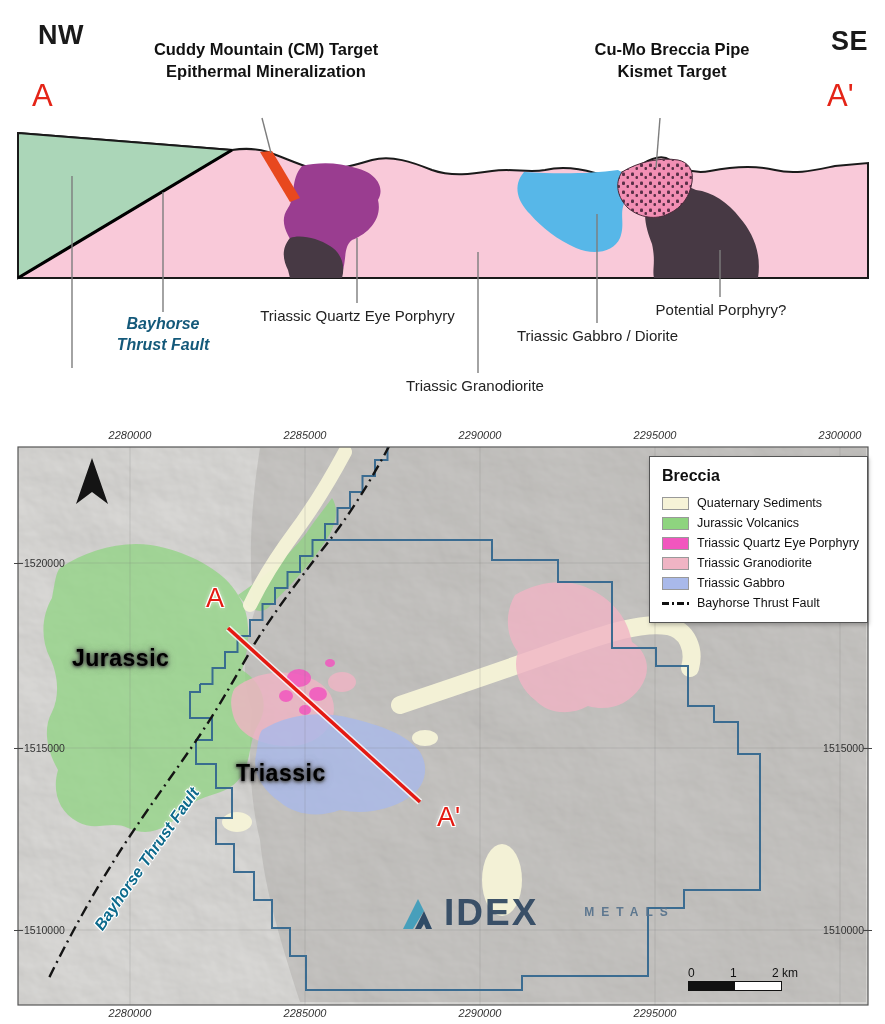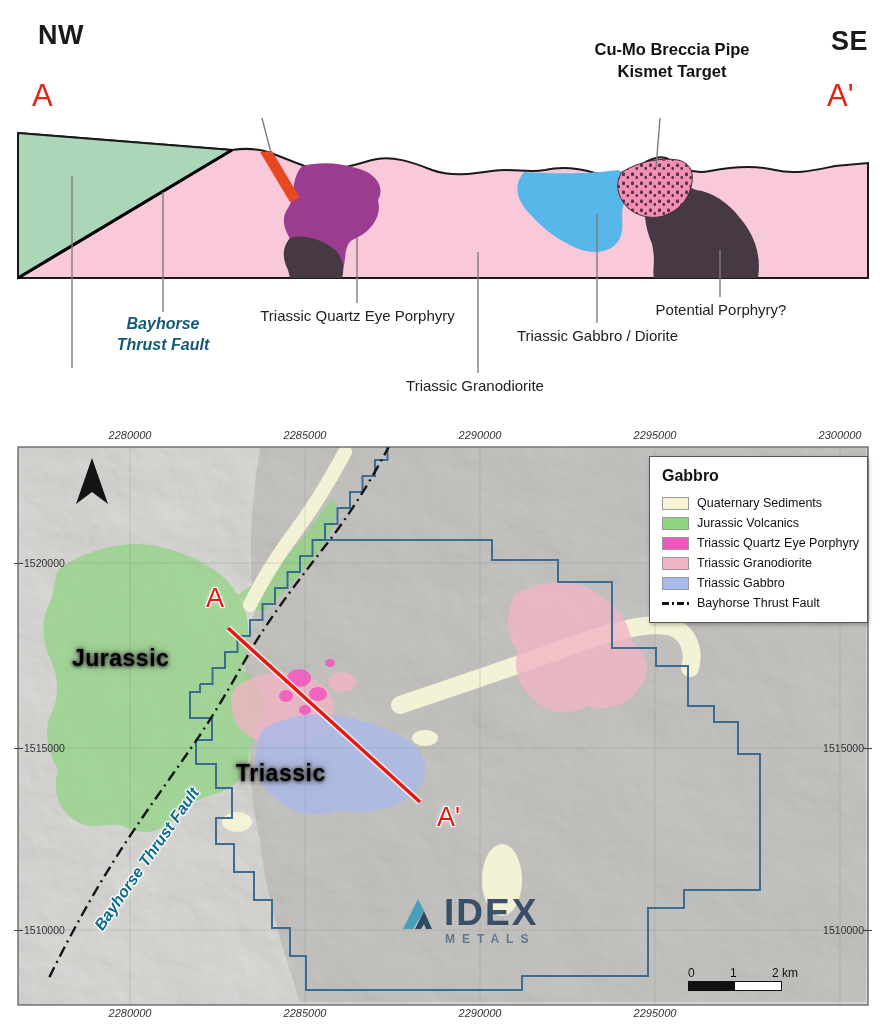--- a/index.html
+++ b/index.html
@@ -33,21 +33,21 @@
   .legend{background:#ffffff;border:1px solid #555;box-shadow:1px 2px 4px rgba(0,0,0,.25);
           padding:10px 12px 9px 12px;box-sizing:border-box;}
   .legend-title{font-size:16px;font-weight:600;margin-bottom:8px;color:#111;}
   .legend-row{display:flex;align-items:center;gap:8px;height:20px;}
   .swatch{width:27px;height:13px;border:1px solid #999;flex:0 0 auto;box-sizing:border-box;}
   .line-swatch{width:27px;height:3px;flex:0 0 auto;border:none;
     background:repeating-linear-gradient(to right,#111 0 7px,transparent 7px 10px,#111 10px 12px,transparent 12px 15px);}
   .legend-row span{font-size:12.5px;color:#111;white-space:nowrap;}
 
   
-  .logo{display:flex;flex-direction:column;align-items:center;opacity:.92;}
+  .logo{display:flex;flex-direction:row;align-items:center;opacity:.92;}
   .logo-row{display:flex;align-items:center;gap:6px;}
   .logo-name{font-size:37px;font-weight:700;color:#2e4660;letter-spacing:2px;}
   .logo-sub{font-size:12px;font-weight:600;color:#56728c;letter-spacing:7px;margin-top:-2px;margin-left:46px;}
 
   
   .scalebar{width:112px;}
   .scale-nums{position:relative;height:14px;font-size:12px;color:#111;}
   .scale-nums i{font-style:normal;position:absolute;top:0;}
   .scale-strip{display:flex;height:8px;border:1px solid #111;width:92px;margin-top:1px;}
   .scale-strip .seg1{width:46px;background:#111;}
@@ -104,20 +104,24 @@
       <line x1="597" y1="214" x2="597" y2="323"></line>
       <line x1="720" y1="250" x2="720" y2="297"></line>
     </g>
   </svg>
 
   <div class="abs dir-label" style="left:38px;top:20px">NW</div>
   <div class="abs dir-label" style="left:831px;top:26px">SE</div>
   <div class="abs endpoint" style="left:32px;top:78px">A</div>
   <div class="abs endpoint" style="left:827px;top:78px">A'</div>
 
+  <div class="abs target-label" style="left:128px;top:38px;width:276px">
+    <div>Cuddy Mountain (CM) Target</div>
+    <div>Epithermal Mineralization</div>
+  </div>
   <div class="abs target-label" style="left:552px;top:38px;width:240px">
     <div>Cu-Mo Breccia Pipe</div>
     <div>Kismet Target</div>
   </div>
 
   <div class="abs bayhorse-label" style="left:80px;top:314px;width:166px">
     <div>Bayhorse</div>
     <div>Thrust Fault</div>
   </div>
   <div class="abs unit-label" style="left:240px;top:306px;width:235px">Triassic Quartz Eye Porphyry</div>
@@ -232,21 +236,21 @@
   <span class="abs coord small" style="left:806px;top:742px;width:58px;text-align:right">1515000</span>
   <span class="abs coord small" style="left:806px;top:924px;width:58px;text-align:right">1510000</span>
 
   <div class="tick" style="left:14px;top:563px;width:9px;height:1px"></div>
   <div class="tick" style="left:14px;top:748px;width:9px;height:1px"></div>
   <div class="tick" style="left:14px;top:930px;width:9px;height:1px"></div>
   <div class="tick" style="left:863px;top:748px;width:9px;height:1px"></div>
   <div class="tick" style="left:863px;top:930px;width:9px;height:1px"></div>
 
   <div class="abs legend" style="left:649px;top:456px;width:219px">
-    <div class="legend-title">Gabbro</div>
+    <div class="legend-title">Breccia</div>
     <div class="legend-row">
       <div class="swatch" style="background: rgb(246, 243, 215);"></div>
       <span>Quaternary Sediments</span>
     </div>
     <div class="legend-row">
       <div class="swatch" style="background: rgb(142, 212, 127);"></div>
       <span>Jurassic Volcanics</span>
     </div>
     <div class="legend-row">
       <div class="swatch" style="background: rgb(241, 86, 190);"></div>

